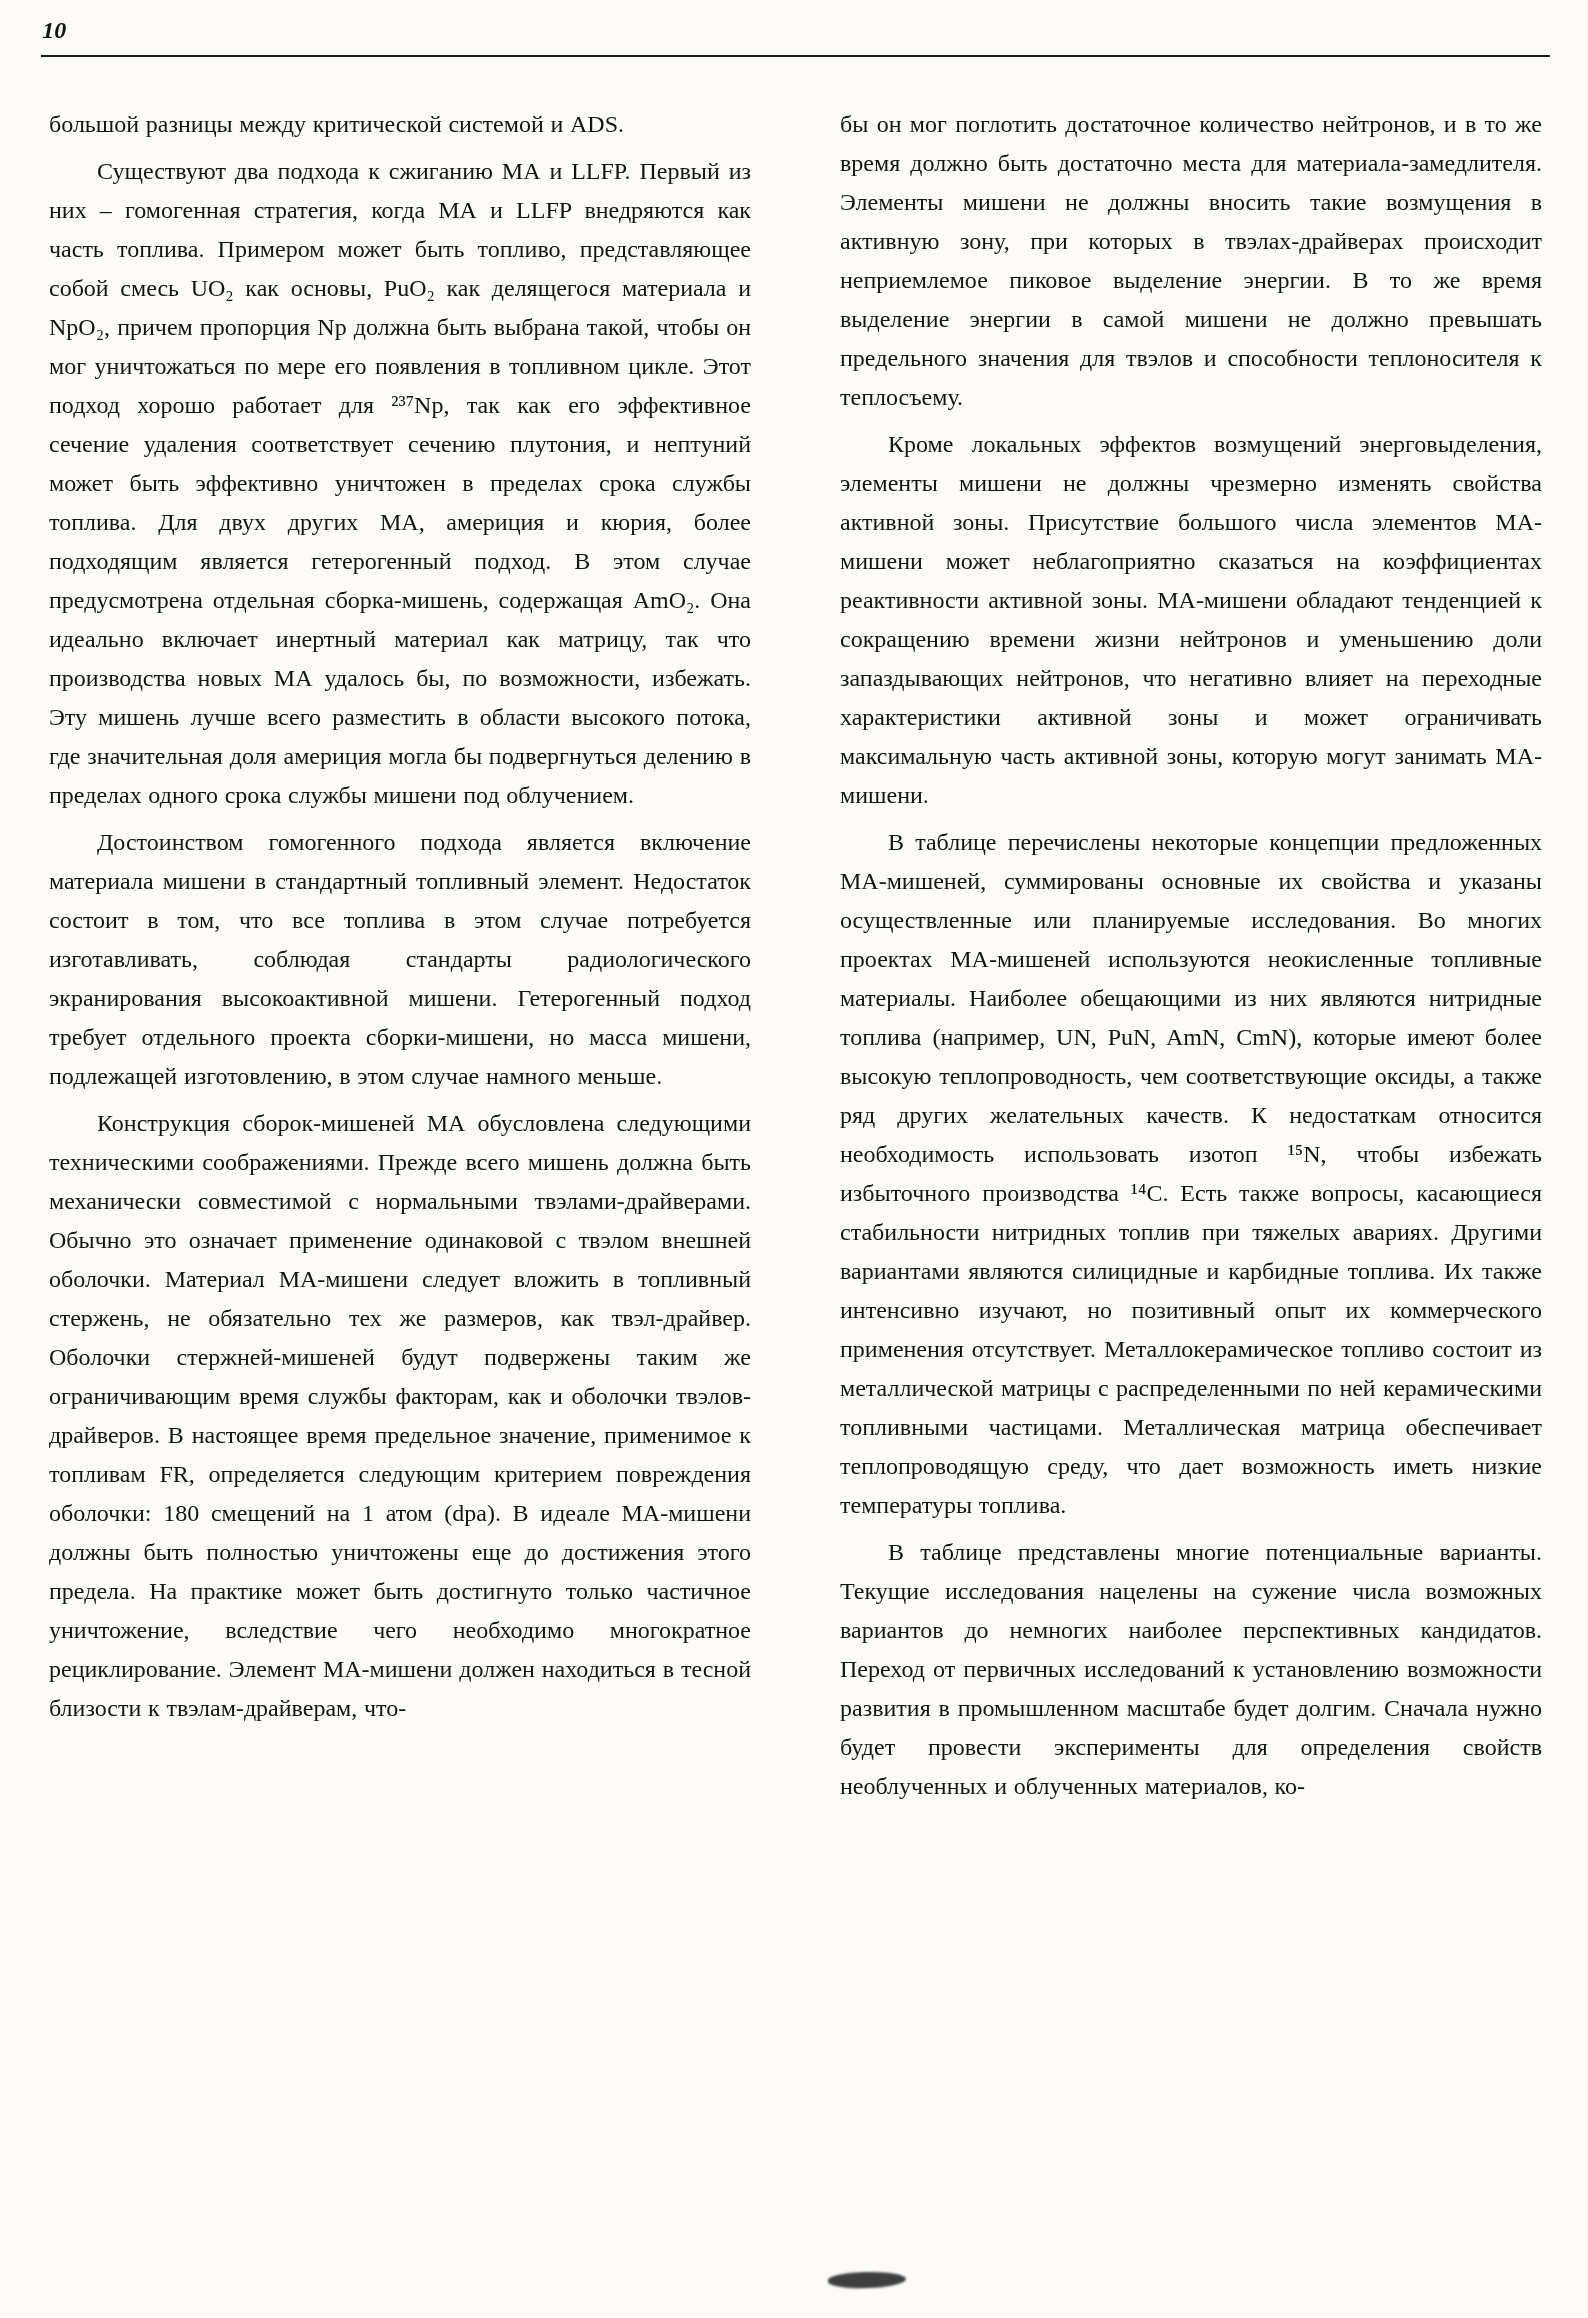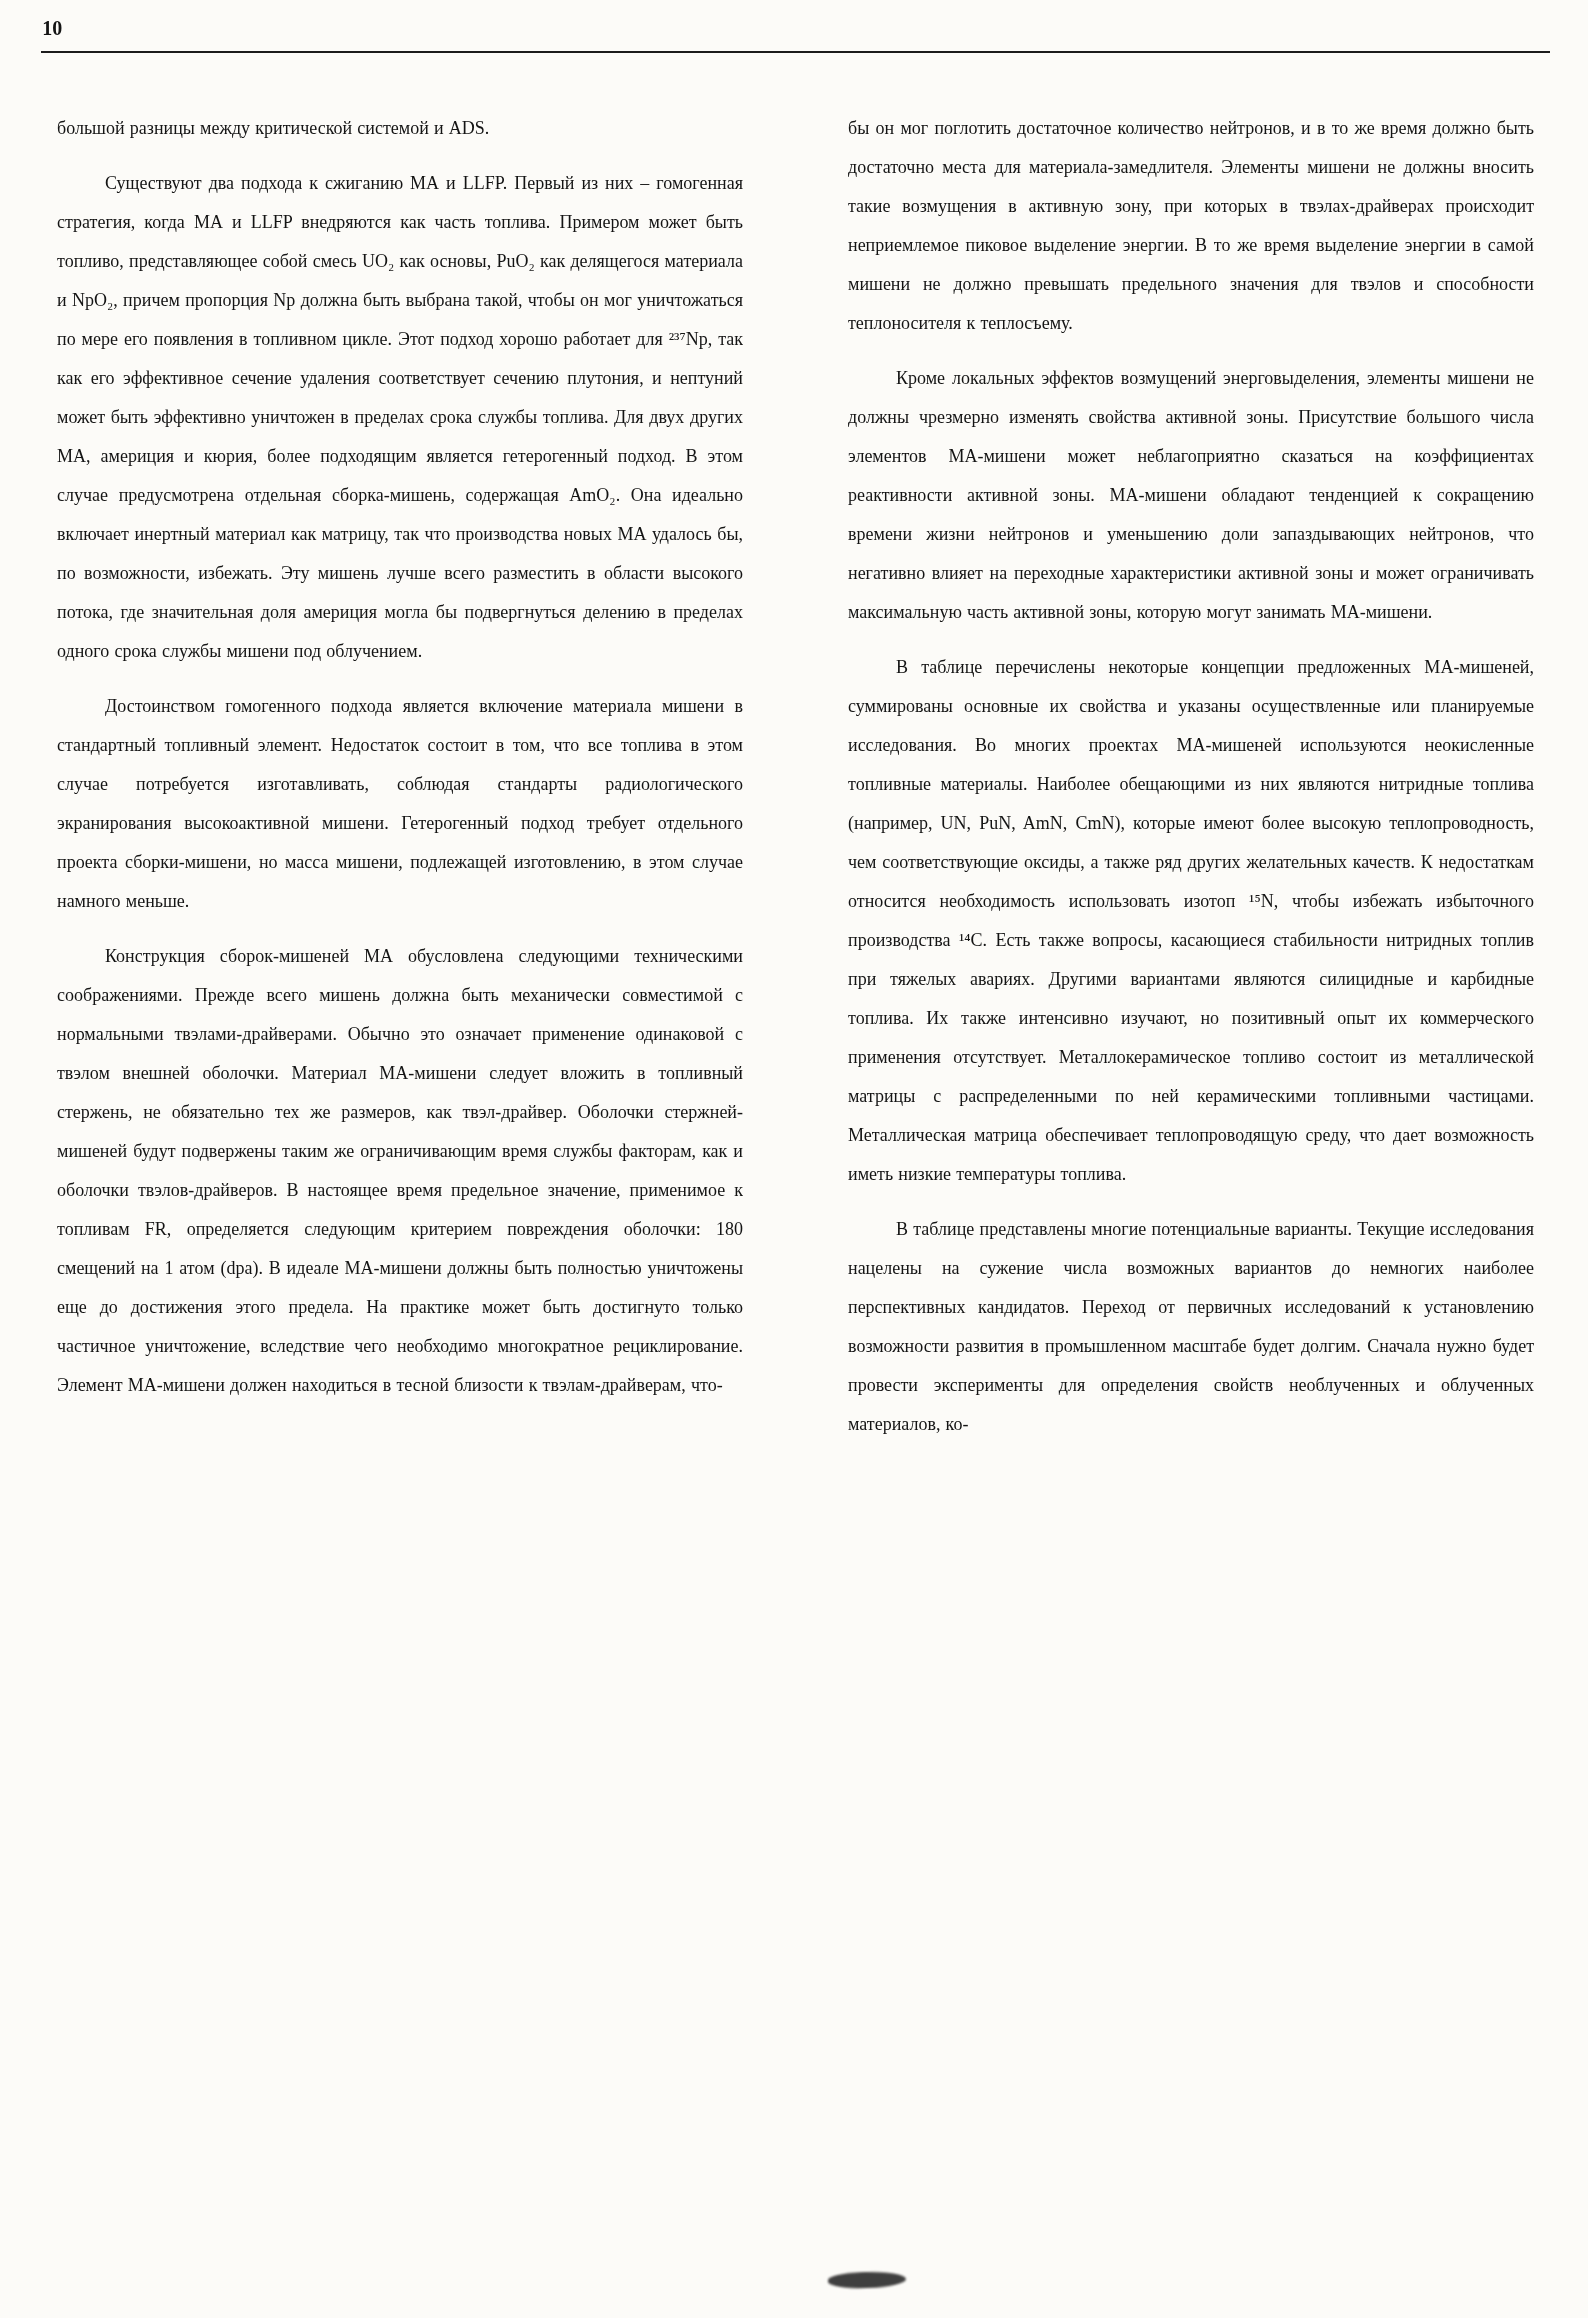--- a/index.html
+++ b/index.html
@@ -16,23 +16,24 @@
     box-sizing: border-box;
     padding: 17px 38px 0 41px;
     overflow: hidden;
     font-family: "Liberation Serif", "DejaVu Serif", serif;
     color: #141414;
   }
   .header {
     display: flex;
     justify-content: space-between;
     align-items: flex-end;
-    font-size: 20px;
+    font-size: 24px;
     font-weight: bold;
     padding: 0 1.3px 10.6px 1.3px;
+    font-style: italic;
   }
   .page-num {
     font-weight: bold;
   }
   .journal-title {
     letter-spacing: 0.7px;
   }
   .header-rule {
     height: 0;
     border-bottom: 2.6px solid #1c1c1c;
@@ -40,22 +41,22 @@
   .columns {
     display: flex;
     gap: 73px;
     margin-top: 40px;
   }
   .col {
     flex: 1 1 0;
     min-width: 0;
   }
   .col p {
-    margin: 16px;
-    font-size: 18px;
+    margin: 8px;
+    font-size: 24px;
     line-height: 39px;
     text-align: justify;
     text-indent: 48px;
     word-spacing: 0.7px;
     hyphens: auto;
   }
   .col p.no-indent {
     text-indent: 0;
   }
   .smudge {

